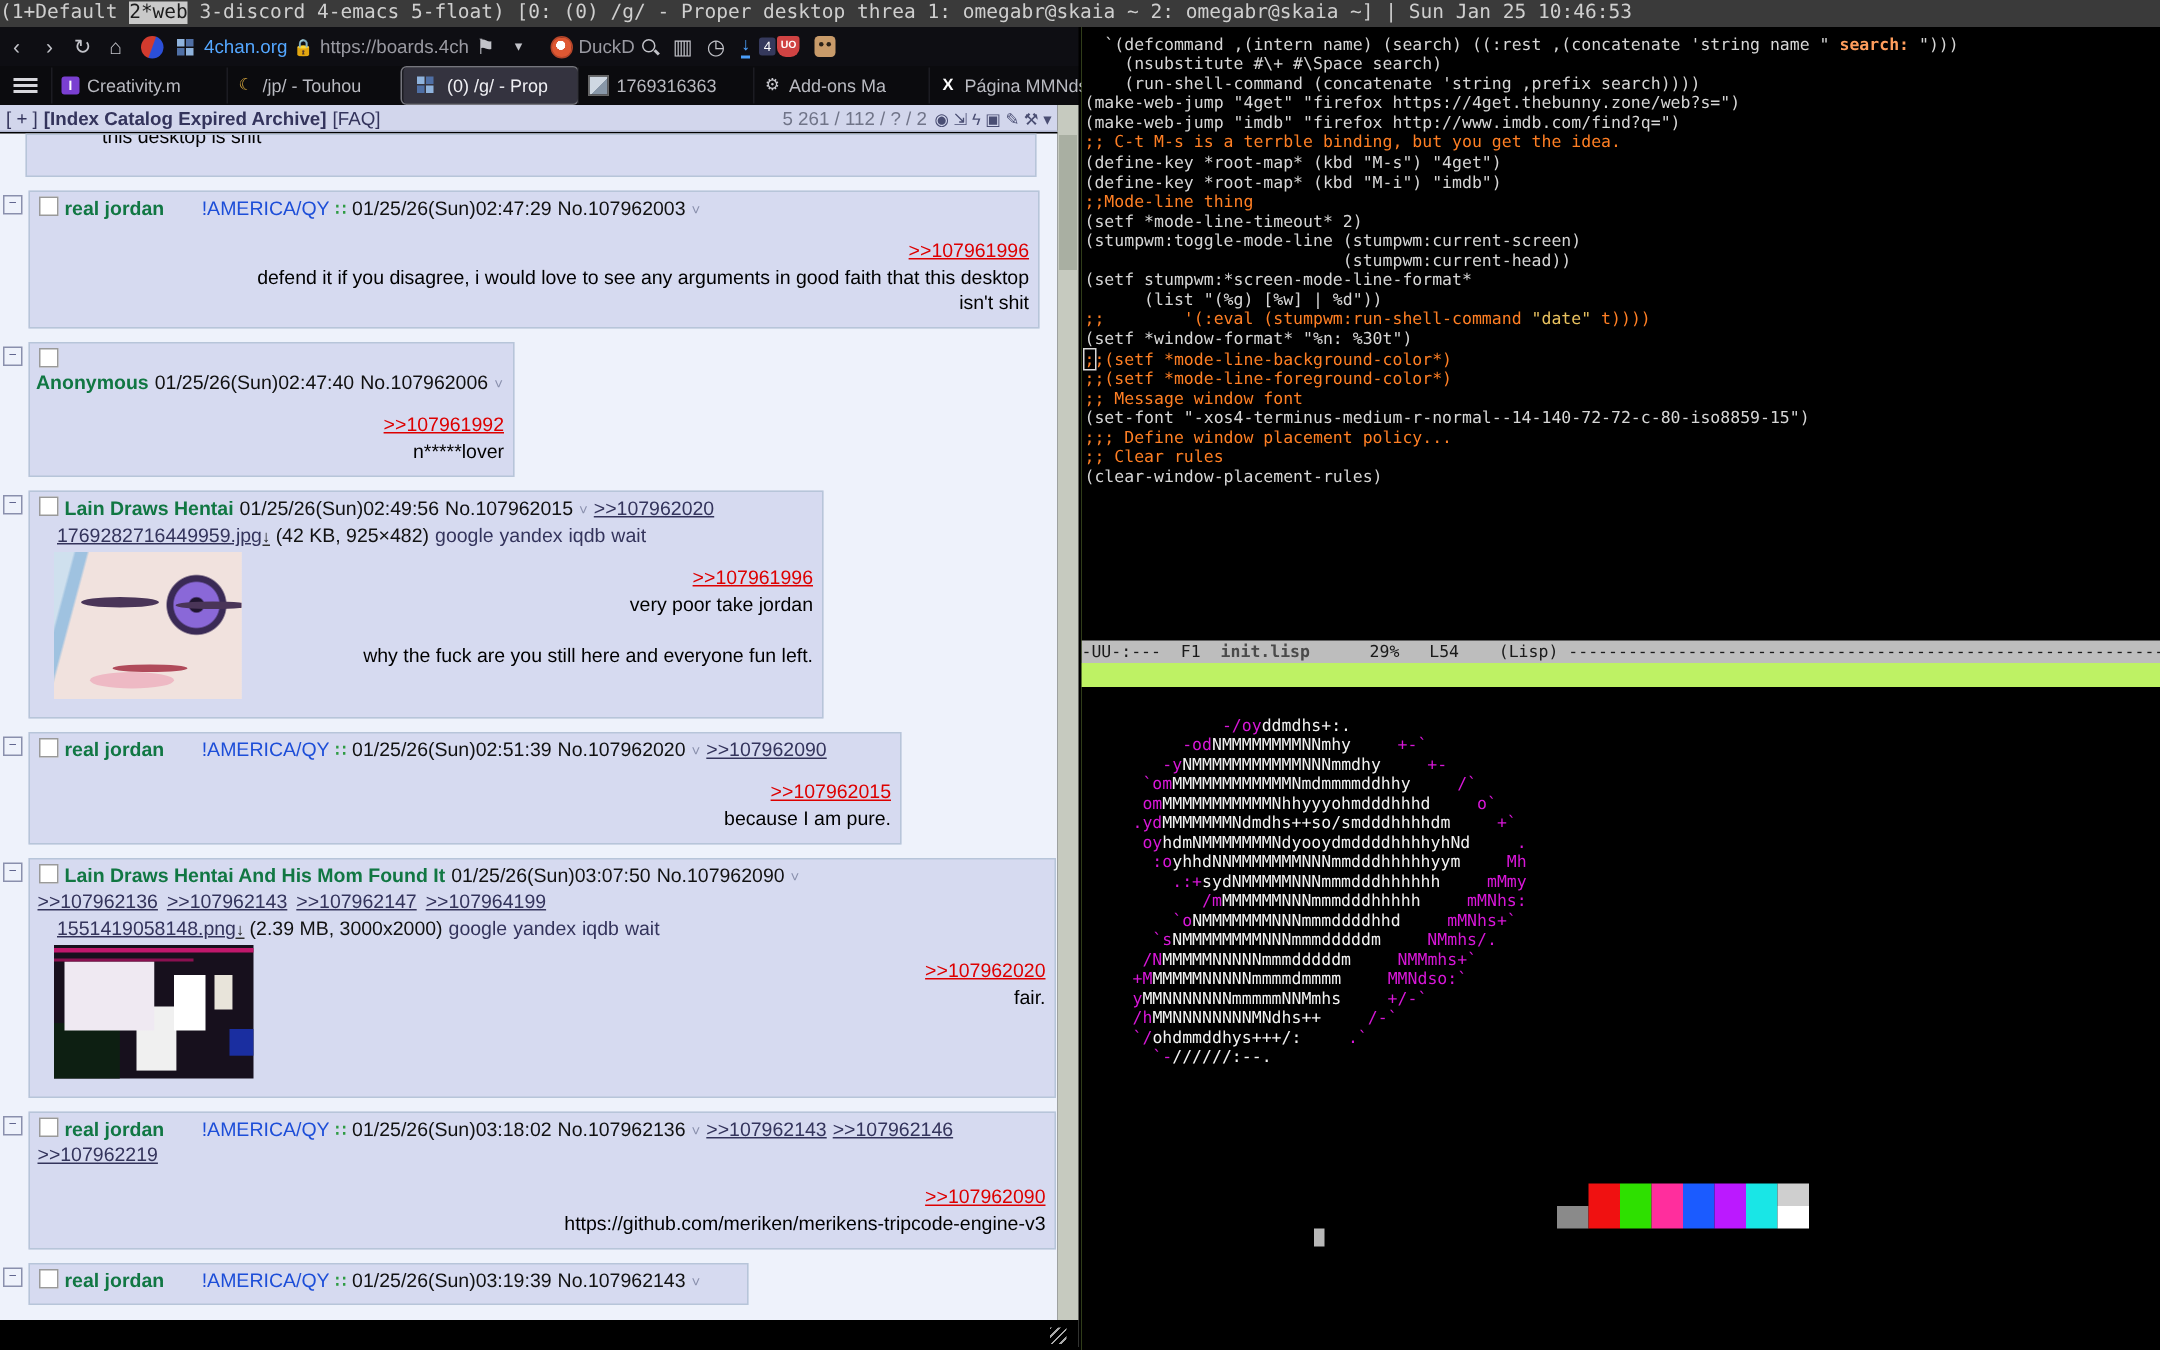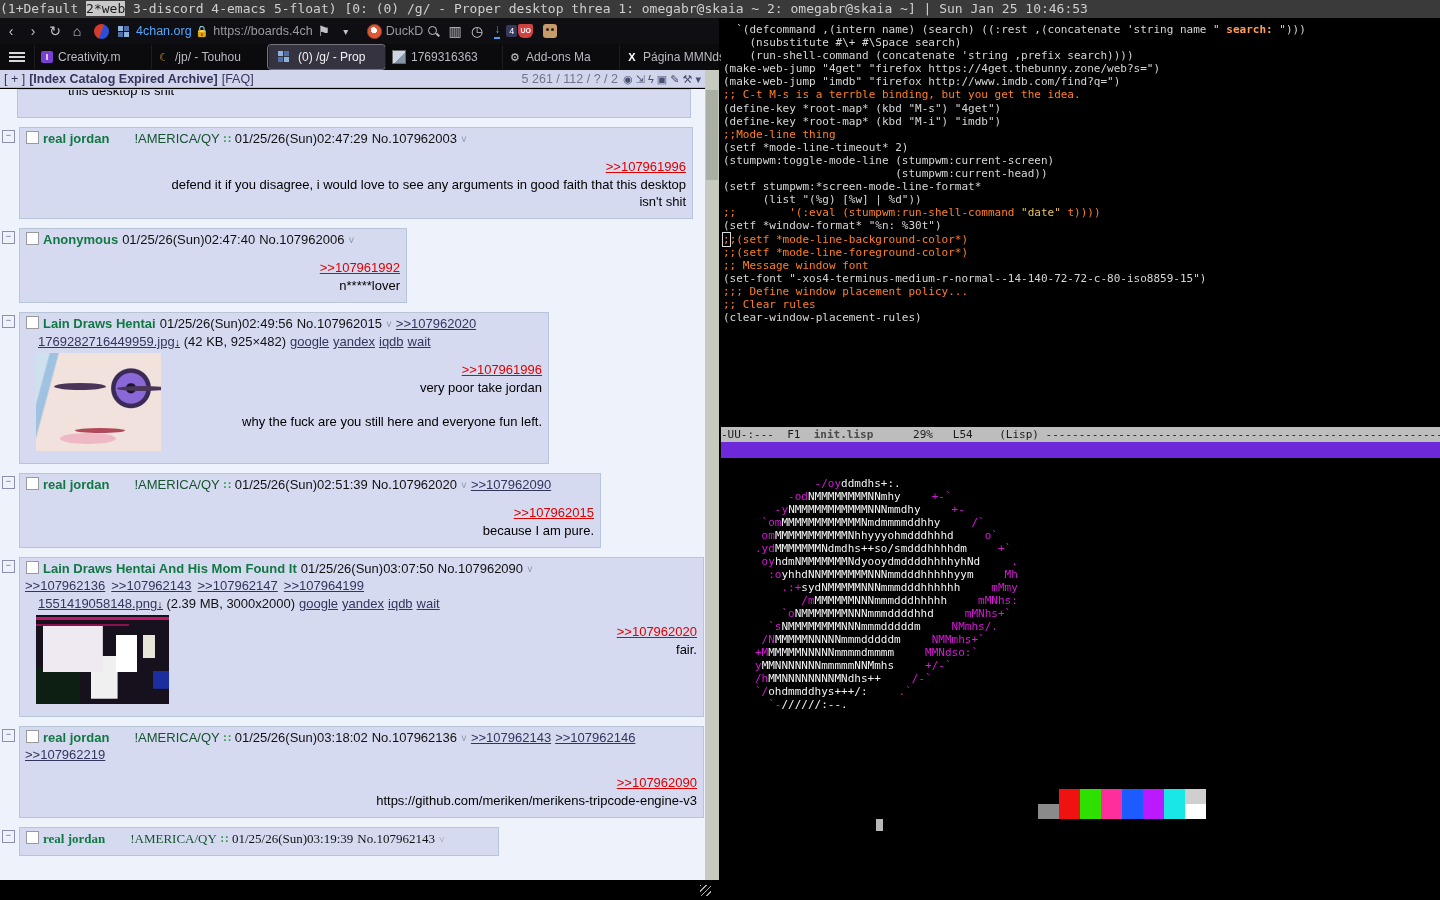--- a/index.html
+++ b/index.html
@@ -64,32 +64,32 @@
   .grip{position:absolute;right:8px;top:5px;width:11px;height:11px;
         background:repeating-linear-gradient(135deg,#aaa 0 1px,transparent 1px 4px);}
   .partialpost{position:relative;margin:0 0 1px 17px;width:674px;height:29px;background:#d6daf0;border:1px solid #b7c5d9;overflow:hidden;box-sizing:border-box;}
   .partialpost span{position:absolute;left:50px;top:-7px;}
   .postrow{display:flex;align-items:flex-start;margin-top:9px;}
   .collapse{width:11px;height:11px;margin:3px 4px 0 2px;border:1px solid #8a90ad;color:#5a608a;font-size:9px;
             line-height:9px;text-align:center;background:#eef2fb;flex:0 0 auto;}
   .post{background:#d6daf0;border:1px solid #b7c5d9;padding:3px 6px 8px 4px;box-sizing:border-box;overflow:hidden;}
   .cb{display:inline-block;width:11px;height:11px;background:#fff;border:1px solid #9a9a9a;margin:0 4px 0 2px;vertical-align:-1px;}
   .pname{color:#117743;font-weight:bold;}
-  .ptrip{color:#14532d;padding-left:21px;}
+  .ptrip{color:#1d4ed8;padding-left:21px;}
   .pclover{color:#2e9b43;font-weight:bold;font-size:11px;}
   .pdate,.pno{color:#111;}
   .pchev{color:#8a90ad;font-size:10px;}
   .bref{color:#34345c;text-decoration:underline;cursor:pointer;}
   .phead>span{margin-right:4px;}
   .wraprefs{margin:2px 0 0 1px;}
   .wraprefs span{margin-right:6px;}
   .fileline{margin:3px 0 2px 14px;color:#111;}
   .fileline .fname{color:#34345c;text-decoration:underline;}
   .fileline .dl{font-size:11px;border-bottom:1.5px solid #333;line-height:9px;display:inline-block;}
-  .fileline .flink{color:#34345c;text-decoration:underline;margin-left:4px;}
+  .fileline .flink{color:#34345c;margin-left:4px;}
   .thumb{float:left;margin:2px 16px 4px 12px;}
   .thumb.anime{width:125px;height:98px;background:
       radial-gradient(circle at 76% 36%,#201530 0 4%,#8a68d8 5% 13%,#3a2a55 14% 17%,#f1e2de 18%);
     background-color:#f6e7e2;position:relative;overflow:hidden;}
   .thumb.anime:before{content:"";position:absolute;left:-12px;top:-8px;width:58px;height:120px;
       background:linear-gradient(105deg,#cfe0ee 0 30%,#9fc2e0 32% 40%,transparent 42%);}
   .thumb.anime:after{content:"";position:absolute;left:18px;top:30px;width:52px;height:7px;border-radius:50%;
       background:#4a3558;box-shadow:62px 2px 0 -1px #4a3558,8px 52px 0 2px #eeb9c4,20px 44px 0 -1px #b04a5a;}
   .thumb.desktop{width:133px;height:89px;background:
       linear-gradient(#c0186c,#c0186c) 0 2px/100% 3px no-repeat,
@@ -99,21 +99,21 @@
       linear-gradient(#ffffff,#ffffff) 72% 38%/16% 42% no-repeat,
       linear-gradient(#f0f0f0,#f0f0f0) 52% 88%/20% 48% no-repeat,
       linear-gradient(#e8e4da,#e8e4da) 88% 30%/9% 26% no-repeat,
       linear-gradient(#0d1f12,#0d1f12) 0 100%/33% 42% no-repeat,
       linear-gradient(#1a2ea0,#1a2ea0) 100% 78%/12% 20% no-repeat,
       #17101d;}
   .bq{margin:12px 0 0 32px;line-height:17px;text-align:right;}
   .quote{color:#d00;text-decoration:underline;cursor:pointer;display:inline-block;margin-bottom:1px;}
   .bqline{min-height:17px;}
   
-  #rightpane{position:absolute;left:721px;top:18px;width:719px;height:882px;background:#6d28d9;}
+  #rightpane{position:absolute;left:721px;top:18px;width:719px;height:882px;background:#bef264;}
   #emacswin{position:absolute;left:0;top:0;width:719px;height:424px;background:#000;overflow:hidden;}
   #emacscode{padding:5px 0 0 2px;font:11px/13.1px "DejaVu Sans Mono",monospace;white-space:pre;}
   .seg-d{color:#d6d6d6;} .seg-c{color:#ff7f24;} .seg-s{color:#e9c25f;}
   .seg-h{color:#ff9d5c;font-weight:bold;}
   .seg-cur{color:#ff7f24;outline:1px solid #d8d8d8;}
   #emodeline{position:absolute;left:0;bottom:0;width:719px;height:15px;background:#bdbdbd;color:#1a1a1a;
              font:11px/15px "DejaVu Sans Mono",monospace;white-space:pre;overflow:hidden;}
   #emodeline .bufname{font-weight:bold;color:#4a4a4a;}
   #term{position:absolute;left:0;top:440px;width:719px;height:442px;background:#000;overflow:hidden;
         font:11px/13px "DejaVu Sans Mono",monospace;white-space:pre;padding:6px 0 0 3px;box-sizing:border-box;} .tm{color:#d817d8;margin-left:31px;}
@@ -206,21 +206,21 @@
       <div id="posts">
           <div class="postrow">
             <span class="collapse">−</span>
             <div class="post" style="width: 674px;">
               <div class="phead"><span class="cb"></span><span class="pname">real jordan</span><span class="ptrip">!AMERICA/QY</span><span class="pclover">∷</span><span class="pdate">01/25/26(Sun)02:47:29</span><span class="pno">No.107962003</span><span class="pchev">˅</span></div>
               <div class="bq"><span class="quote">&gt;&gt;107961996</span><div class="bqline">defend it if you disagree, i would love to see any arguments in good faith that this desktop</div><div class="bqline">isn't shit</div></div>
             </div>
           </div>
           <div class="postrow">
             <span class="collapse">−</span>
-            <div class="post" style="width: 388px;">
+            <div class="post" style="width: 324px;">
               <div class="phead"><span class="cb"></span><span class="pname">Anonymous</span><span class="pdate">01/25/26(Sun)02:47:40</span><span class="pno">No.107962006</span><span class="pchev">˅</span></div>
               <div class="bq"><span class="quote">&gt;&gt;107961992</span><div class="bqline">n*****lover</div></div>
             </div>
           </div>
           <div class="postrow">
             <span class="collapse">−</span>
             <div class="post" style="width: 530px;">
               <div class="phead"><span class="cb"></span><span class="pname">Lain Draws Hentai</span><span class="pdate">01/25/26(Sun)02:49:56</span><span class="pno">No.107962015</span><span class="pchev">˅</span><span class="bref">&gt;&gt;107962020</span></div>
               <div class="fileline"><span class="fname">1769282716449959.jpg</span><span class="dl"> ↓ </span><span> (42 KB, 925×482)</span><span class="flink">google</span><span class="flink">yandex</span><span class="flink">iqdb</span><span class="flink">wait</span></div>
               <div class="thumb anime"></div>
@@ -247,21 +247,21 @@
           <div class="postrow">
             <span class="collapse">−</span>
             <div class="post" style="width: 685px;">
               <div class="phead"><span class="cb"></span><span class="pname">real jordan</span><span class="ptrip">!AMERICA/QY</span><span class="pclover">∷</span><span class="pdate">01/25/26(Sun)03:18:02</span><span class="pno">No.107962136</span><span class="pchev">˅</span><span class="bref">&gt;&gt;107962143</span><span class="bref">&gt;&gt;107962146</span></div>
               <div class="wraprefs"><span class="bref">&gt;&gt;107962219</span></div>
               <div class="bq"><span class="quote">&gt;&gt;107962090</span><div class="bqline">https://github.com/meriken/merikens-tripcode-engine-v3</div></div>
             </div>
           </div>
           <div class="postrow">
             <span class="collapse">−</span>
-            <div class="post" style="width: 480px; font-family: Liberation Serif, serif;">
+            <div class="post" style="width: 480px;">
               <div class="phead"><span class="cb"></span><span class="pname">real jordan</span><span class="ptrip">!AMERICA/QY</span><span class="pclover">∷</span><span class="pdate">01/25/26(Sun)03:19:39</span><span class="pno">No.107962143</span><span class="pchev">˅</span></div>
             </div>
           </div>
         </div>
     </div>
 
     <div id="scrolltrack">
         <div id="scrollthumb"></div>
       </div>
     <div id="bottomstrip">

